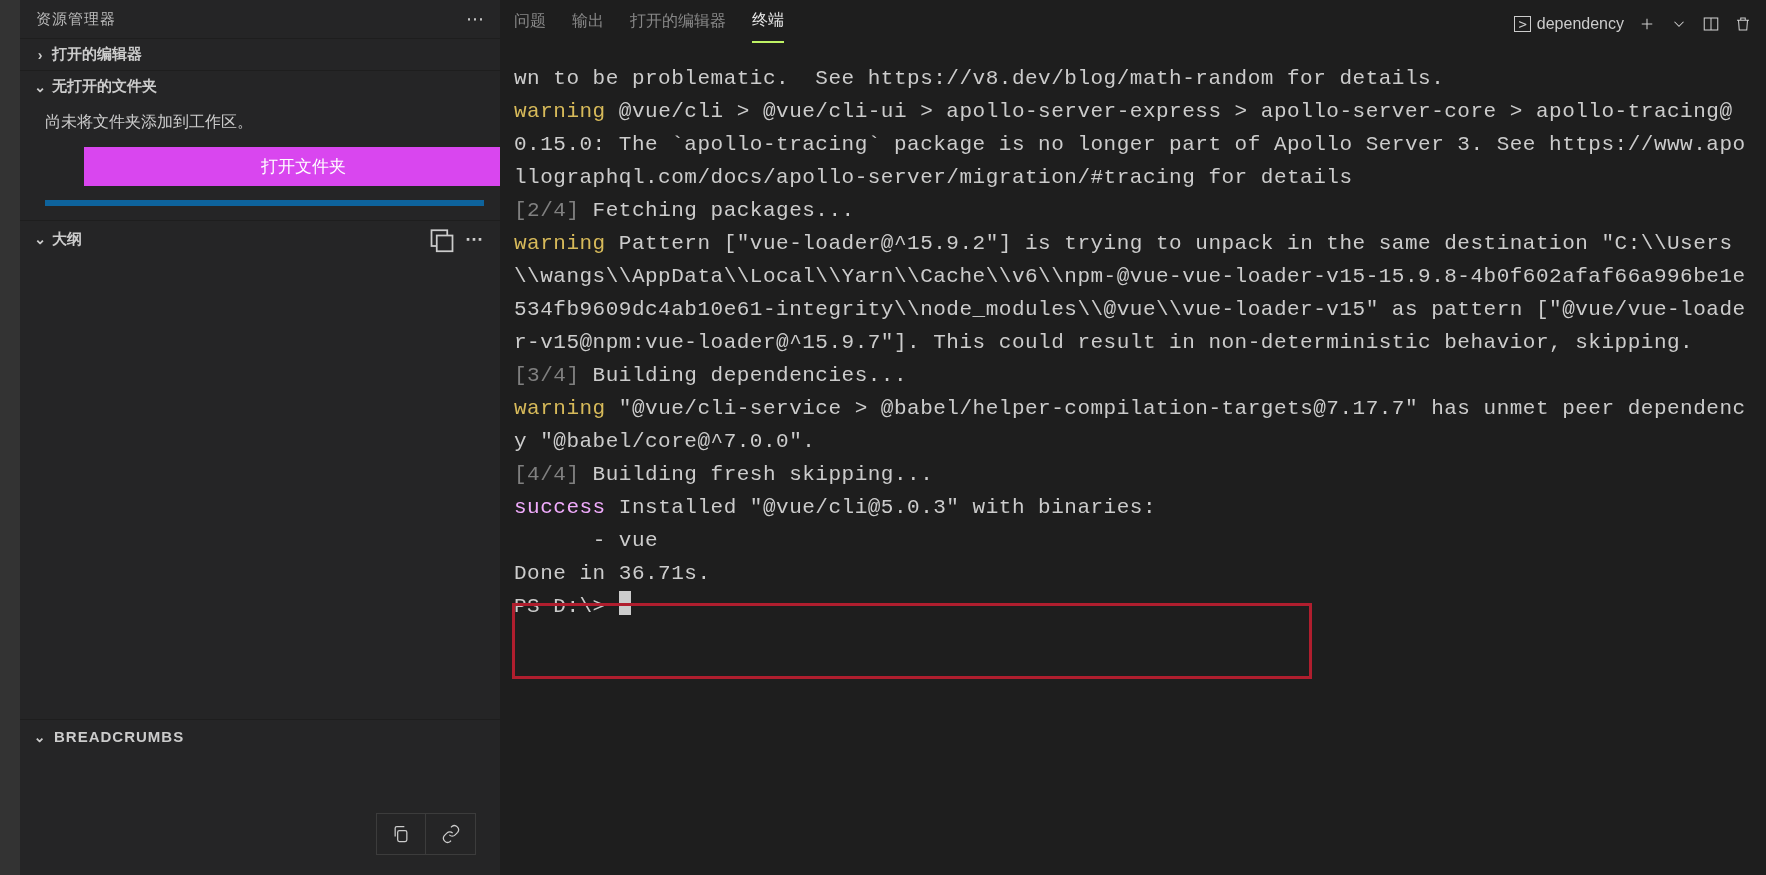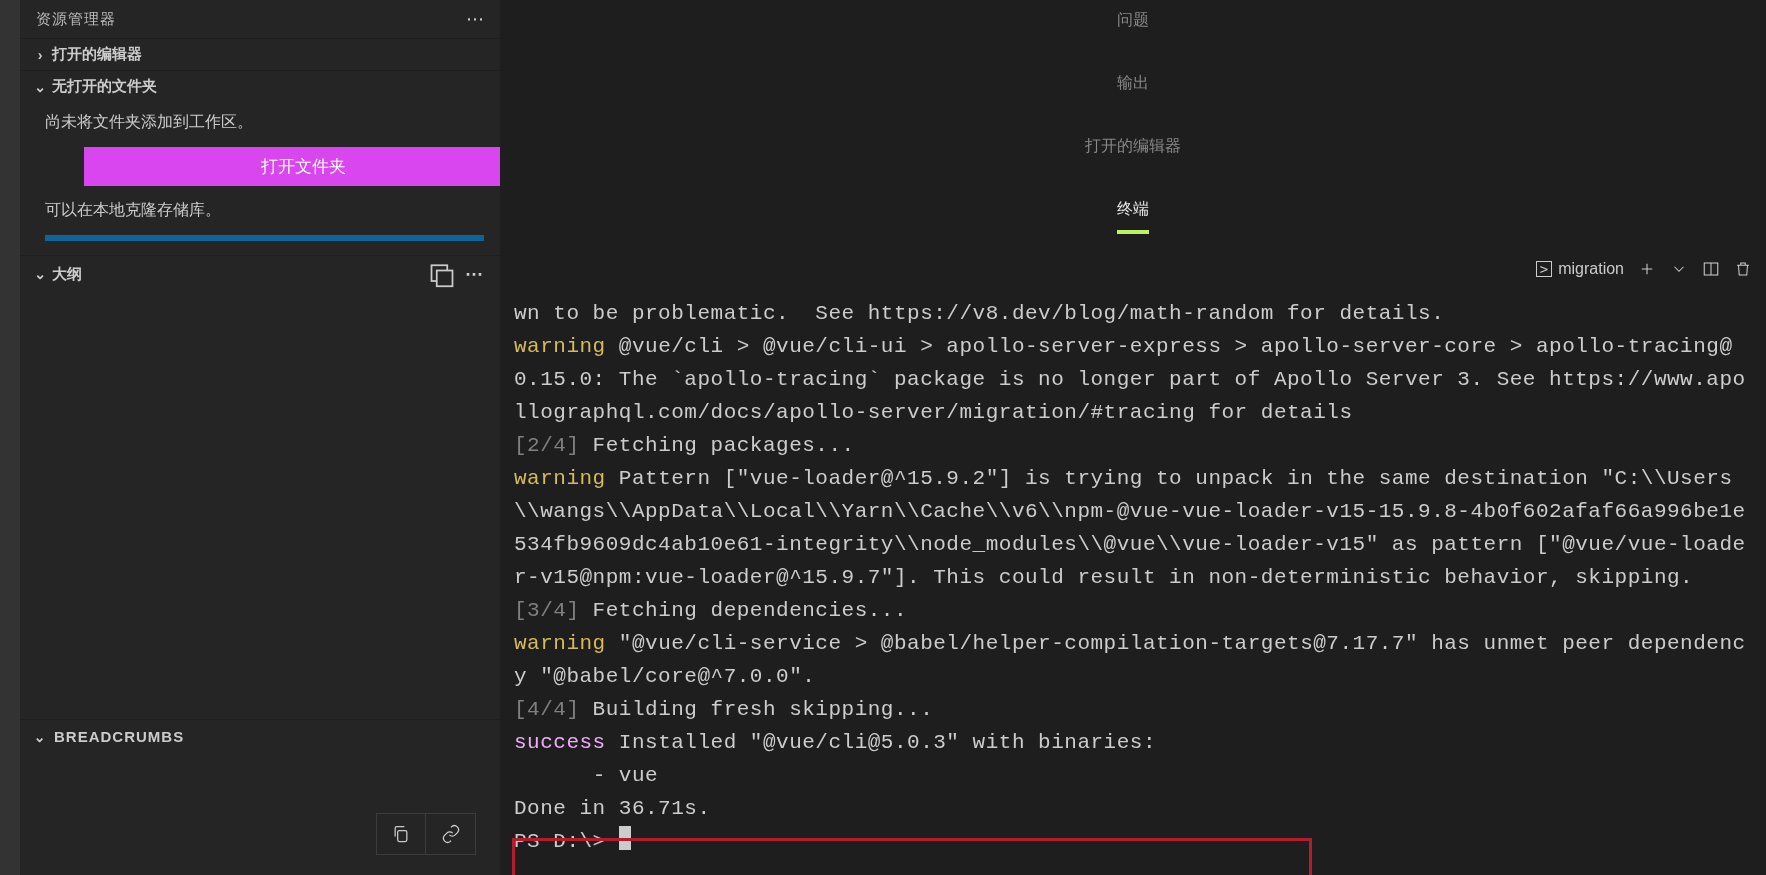--- a/index.html
+++ b/index.html
@@ -122,30 +122,29 @@
       background: #1e1e1e;
       min-width: 0;
     }
     .panel-tabs {
       display: flex;
       align-items: center;
       padding: 4px 14px 0 14px;
       gap: 26px;
       border-bottom: 1px solid #1e1e1e;
       font-size: 16px;
-      flex-direction: column;
     }
     .panel-tab {
       color: #888888;
       padding: 6px 0 10px 0;
       cursor: pointer;
     }
     .panel-tab.active {
       color: #e7e7e7;
-      border-bottom: 4px solid #bef264;
+      border-bottom: 2px solid #bef264;
     }
     .panel-right {
       margin-left: auto;
       display: flex;
       align-items: center;
       gap: 14px;
       color: #cccccc;
     }
     .shell-ind {
       display: flex;
@@ -205,21 +204,20 @@
   </div>
 
   <div class="section">
     <div class="section-header">
       <span class="chevron">⌄</span>
       <span>无打开的文件夹</span>
     </div>
     <div class="section-body">
       <div class="section-text">尚未将文件夹添加到工作区。</div>
       <button class="btn">打开文件夹</button>
-      <div class="section-text">可以在本地克隆存储库。</div>
       <div class="btn-strip"></div>
     </div>
   </div>
 
   <div class="section">
     <div class="section-header">
       <span class="chevron">⌄</span>
       <span>大纲</span>
       <span class="spacer"></span>
       <span class="icon-btn">
@@ -258,21 +256,21 @@
 
 <div class="main">
   <div class="panel-tabs">
     <div class="panel-tab">问题</div>
     <div class="panel-tab">输出</div>
     <div class="panel-tab">打开的编辑器</div>
     <div class="panel-tab active">终端</div>
     <div class="panel-right">
       <div class="shell-ind">
         <span class="shell-ind-icon">&gt;</span>
-        <span>migration</span>
+        <span>dependency</span>
       </div>
       <div class="panel-icon">
         <svg viewBox="0 0 24 24">
             <path d="M12 5v14M5 12h14"></path>
           </svg>
       </div>
       <div class="panel-icon">
         <svg viewBox="0 0 24 24">
             <path d="M6 9l6 6 6-6"></path>
           </svg>
@@ -289,21 +287,21 @@
           </svg>
       </div>
     </div>
   </div>
 
   <div class="terminal-wrap">
     <div class="terminal"><span>wn to be problematic.  See https://v8.dev/blog/math-random for details.</span>
 <span class="warn">warning</span><span> @vue/cli &gt; @vue/cli-ui &gt; apollo-server-express &gt; apollo-server-core &gt; apollo-tracing@0.15.0: The `apollo-tracing` package is no longer part of Apollo Server 3. See https://www.apollographql.com/docs/apollo-server/migration/#tracing for details</span>
 <span class="dim">[2/4]</span><span> Fetching packages...</span>
 <span class="warn">warning</span><span> Pattern ["vue-loader@^15.9.2"] is trying to unpack in the same destination "C:\\Users\\wangs\\AppData\\Local\\Yarn\\Cache\\v6\\npm-@vue-vue-loader-v15-15.9.8-4b0f602afaf66a996be1e534fb9609dc4ab10e61-integrity\\node_modules\\@vue\\vue-loader-v15" as pattern ["@vue/vue-loader-v15@npm:vue-loader@^15.9.7"]. This could result in non-deterministic behavior, skipping.</span>
-<span class="dim">[3/4]</span><span> Fetching dependencies...</span>
+<span class="dim">[3/4]</span><span> Building dependencies...</span>
 <span class="warn">warning</span><span> "@vue/cli-service &gt; @babel/helper-compilation-targets@7.17.7" has unmet peer dependency "@babel/core@^7.0.0".</span>
 <span class="dim">[4/4]</span><span> Building fresh skipping...</span>
 <span class="succ">success</span><span> Installed "@vue/cli@5.0.3" with binaries:</span>
 <span>      - vue</span>
 <span>Done in 36.71s.</span>
 <span>PS D:\&gt; </span><span class="cursor-block"></span></div>
     <div class="highlight-box" style="left:12px; top:559px; width:800px; height:76px;"></div>
   </div>
 </div>
 

